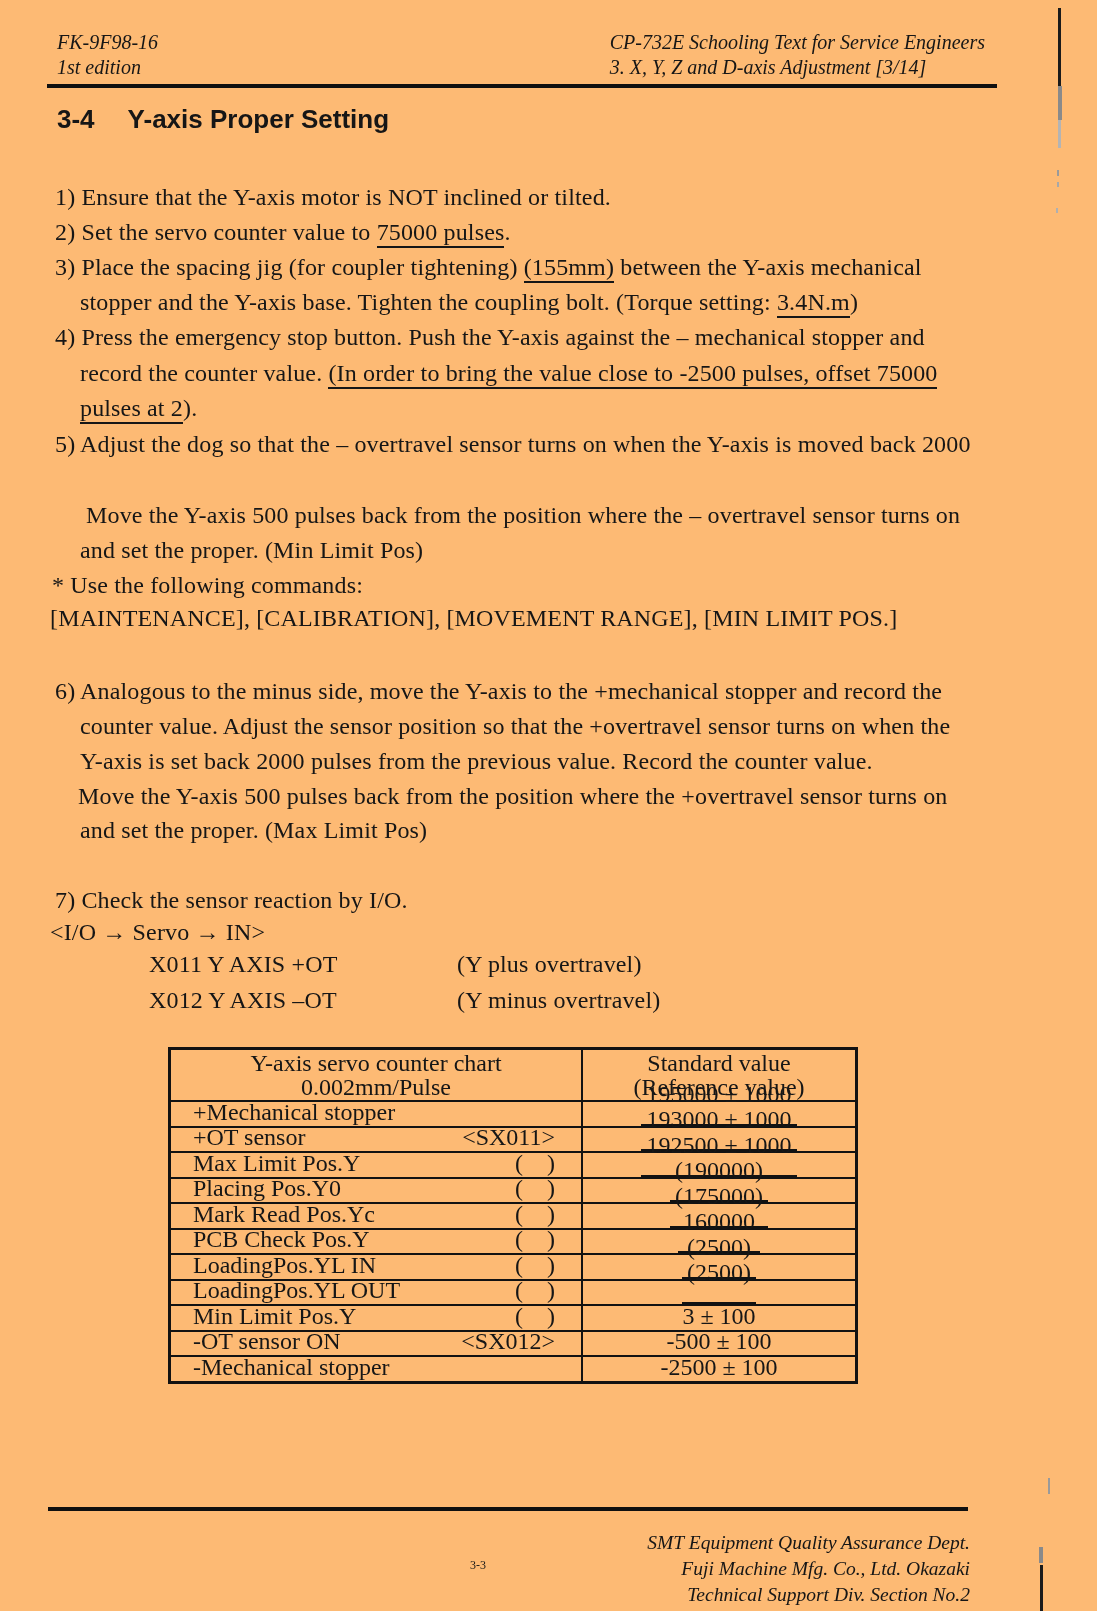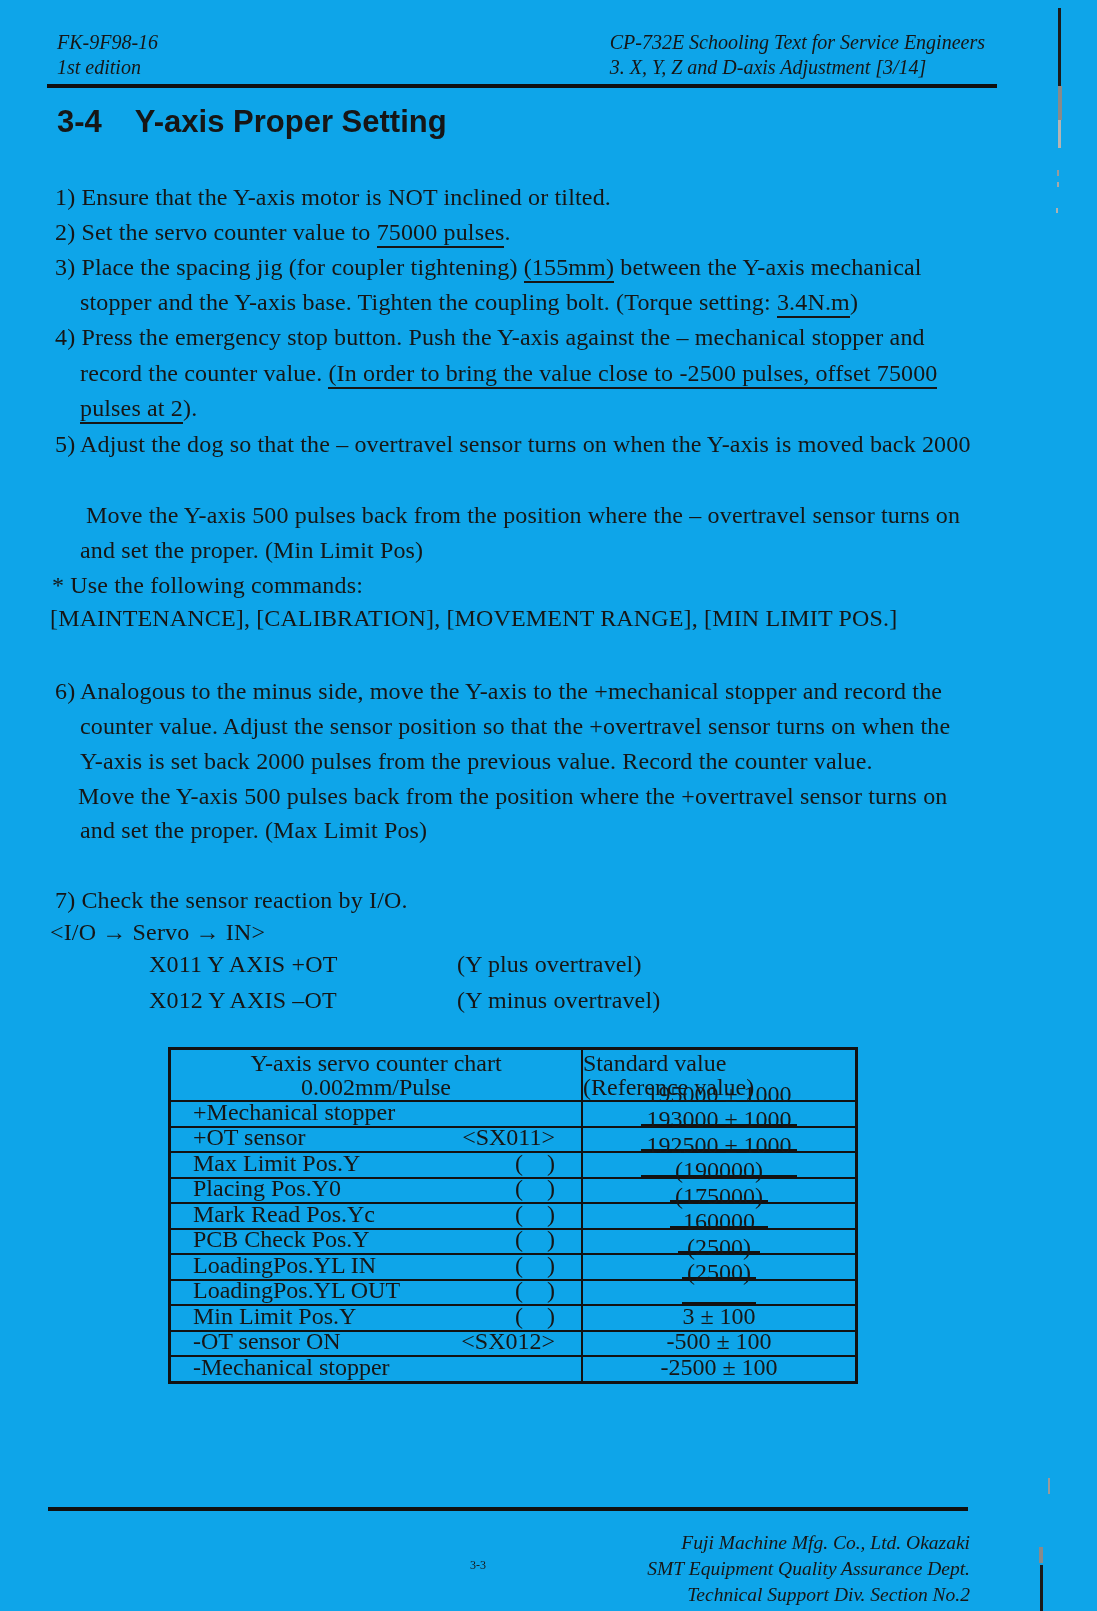--- a/index.html
+++ b/index.html
@@ -1,47 +1,47 @@
 <!DOCTYPE html>
 <html><head>
 <meta charset="utf-8">
 <style>
   html,body { margin:0; padding:0; background:#d9d9d9; }
   .page {
     position:relative; width:1097px; height:1611px; margin:0 auto;
-    background:#0ea5e9; color:#161616; overflow:hidden;
+    background:#fdba74; color:#161616; overflow:hidden;
     font-family:"Liberation Serif", serif;
   }
   
   .hdr-left, .hdr-right {
     position:absolute; top:30px; font-style:italic; font-size:20px; line-height:25px;
   }
   .hdr-left { left:57px; }
   .hdr-right { right:112px; text-align:left; }
   .rule-top { position:absolute; left:47px; top:84px; width:950px; height:4px; background:#101010; }
   .rule-bottom { position:absolute; left:48px; top:1507px; width:920px; height:4px; background:#101010; }
   
   .h1 {
     position:absolute; left:57px; top:104px;
-    font-family:"Liberation Sans", sans-serif; font-weight:bold; font-size:31px;
+    font-family:"Liberation Sans", sans-serif; font-weight:bold; font-size:26px;
     white-space:nowrap;
   }
   .h1 .h1-title { margin-left:33px; }
   
   .ln { position:absolute; font-size:24px; line-height:26px; white-space:nowrap; letter-spacing:0.15px; }
   .u  { border-bottom:2px solid #161616; padding-bottom:1px; }
   
   .tbl {
     position:absolute; left:168px; top:1047px; width:690px;
     border:3px solid #121212; box-sizing:border-box; font-size:24px;
   }
   .thead { display:flex; height:50px; border-bottom:2px solid #121212; }
   .th1 { width:412px; border-right:2px solid #121212; box-sizing:border-box;
          display:flex; flex-direction:column; justify-content:center; text-align:center; line-height:24px; }
-  .th2 { flex:1; display:flex; flex-direction:column; justify-content:center; text-align:left; line-height:24px; }
+  .th2 { flex:1; display:flex; flex-direction:column; justify-content:center; text-align:center; line-height:24px; }
   .tr { display:flex; height:23.5px; border-bottom:2px solid #121212;align-items:flex-end; }
   .tr:last-child { border-bottom:none; }
   .td1 { width:412px; border-right:2px solid #121212; box-sizing:border-box;
          display:flex; align-items:center; padding-left:22px; position:relative; }
   .td1 .code { position:absolute; right:26px; white-space:pre; }
   .td2 { flex:1; display:flex; align-items:center; justify-content:center; }
   .td2 .tu { border-bottom:2px solid #121212; padding:16px 5px; }
   
   .pageno { position:absolute; left:470px; top:1558px; font-size:12px; }
   .org { position:absolute; right:127px; top:1530px; text-align:right;
@@ -205,22 +205,22 @@
         </div>
       <div class="td2">
           <span>-2500 ± 100</span>
         </div>
     </div>
   </div>
 
   <div class="rule-bottom"></div>
   <div class="pageno">3-3</div>
   <div class="org">
+    <div>SMT Equipment Quality Assurance Dept.</div>
     <div>Fuji Machine Mfg. Co., Ltd. Okazaki</div>
-    <div>SMT Equipment Quality Assurance Dept.</div>
     <div>Technical Support Div. Section No.2</div>
   </div>
 
   <div class="art" style="left:1058px;top:8px;width:3px;height:78px;background:#1b1b1b"></div>
   <div class="art" style="left:1058px;top:86px;width:4px;height:34px;background:#8a8a8a"></div>
   <div class="art" style="left:1058px;top:120px;width:3px;height:28px;background:#b4b4b4"></div>
   <div class="art" style="left:1057px;top:170px;width:2px;height:6px;background:#9a9a9a"></div>
   <div class="art" style="left:1057px;top:182px;width:2px;height:5px;background:#a8a8a8"></div>
   <div class="art" style="left:1056px;top:208px;width:2px;height:5px;background:#b0b0b0"></div>
   <div class="art" style="left:1048px;top:1478px;width:2px;height:16px;background:#9a9a9a"></div>

